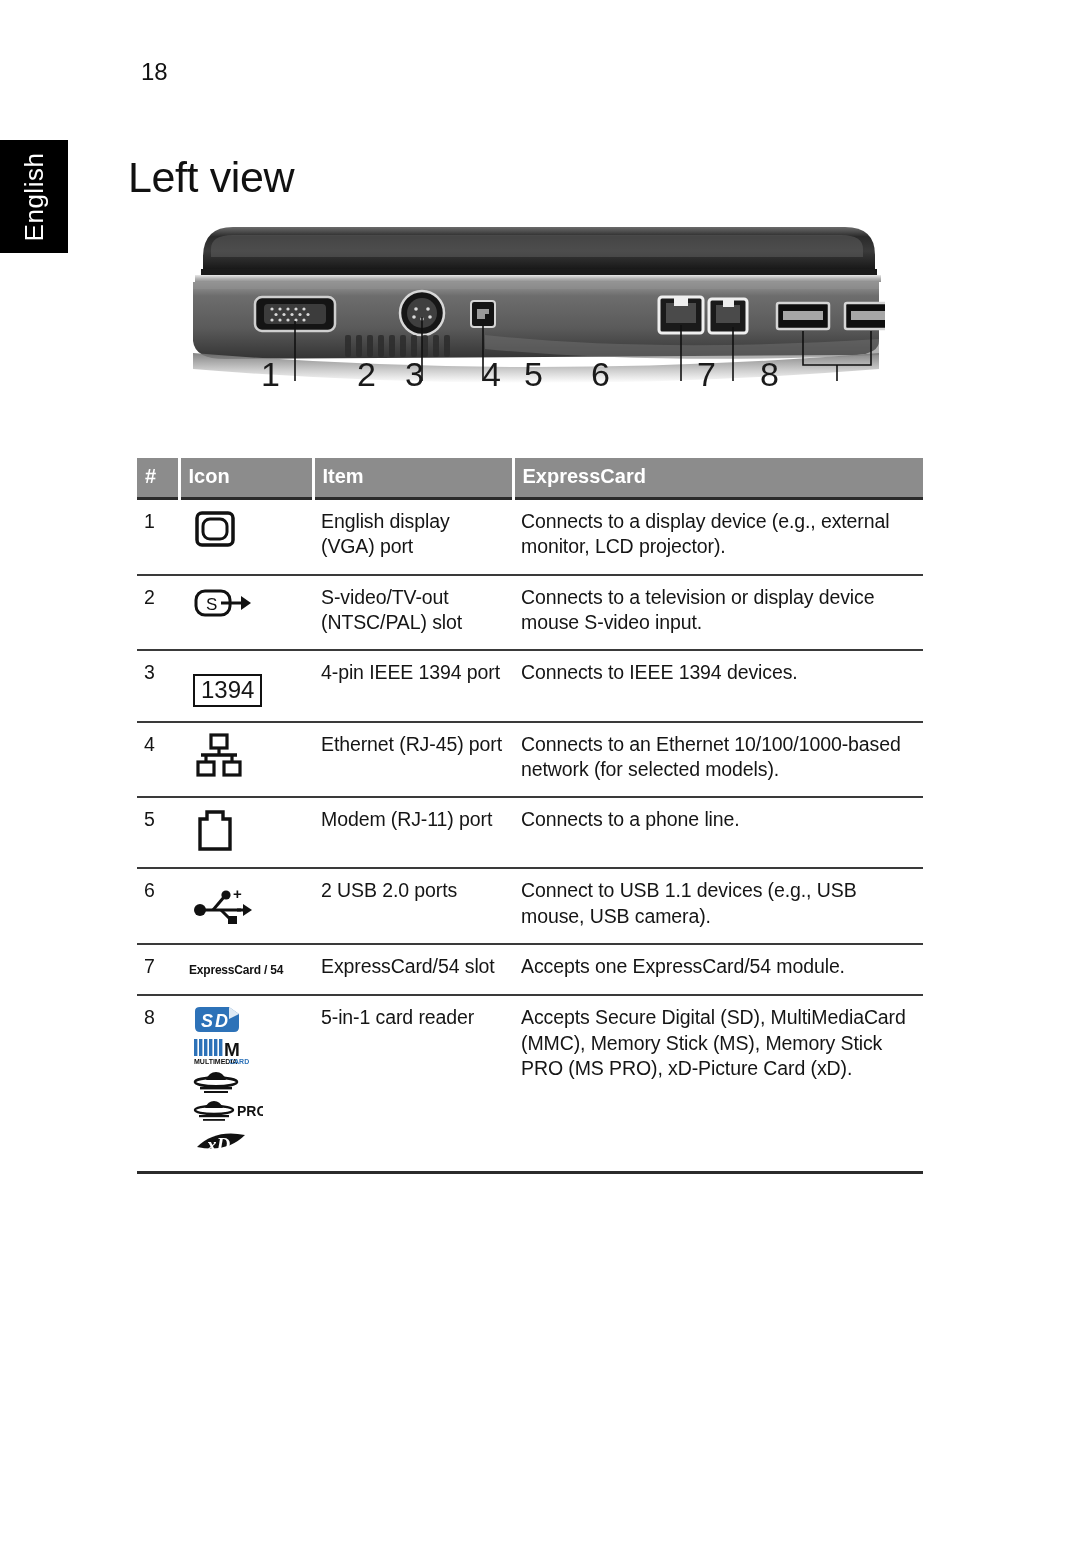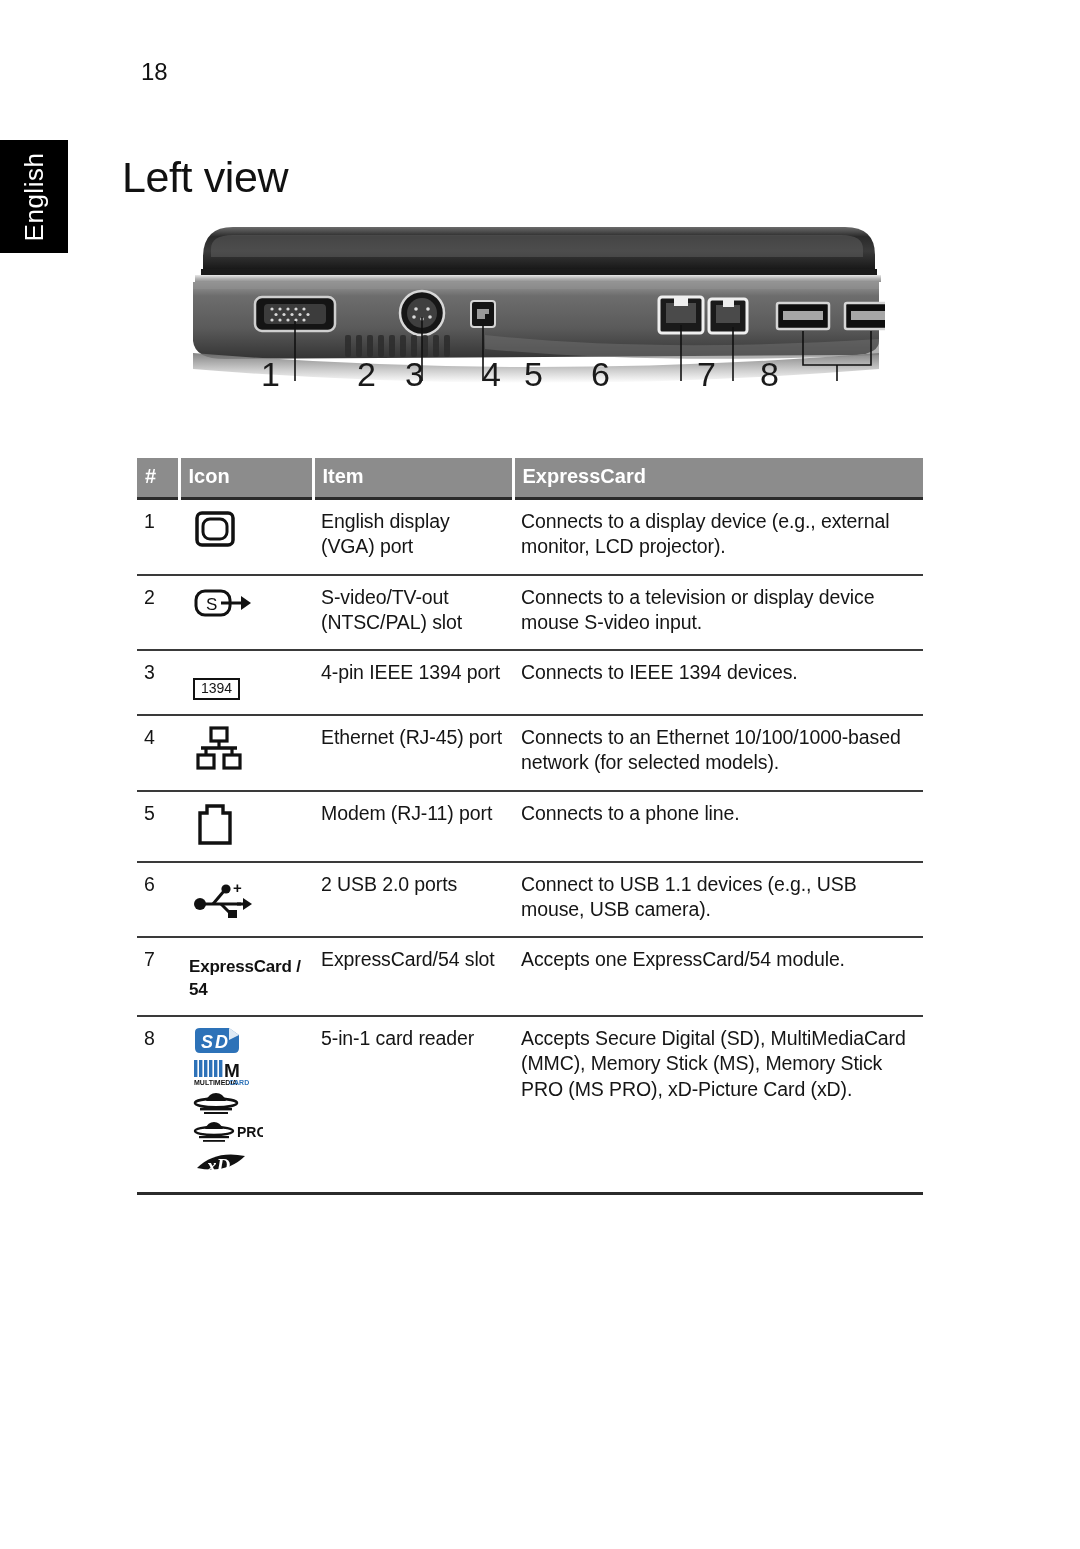--- a/index.html
+++ b/index.html
@@ -42,21 +42,21 @@
   .page-number {
     position: absolute;
     left: 141px;
     top: 58px;
     font-size: 24px;
     font-weight: 400;
     color: #111;
   }
   .page-title {
     position: absolute;
-    left: 122px;
+    left: 128px;
     top: 124px;
     font-size: 43px;
     font-weight: 400;
     letter-spacing: -0.4px;
     color: #111;
   }
 
   
   .photo {
     position: absolute;
@@ -105,21 +105,21 @@
   .port-table tbody tr:last-child td { border-bottom: 3px solid #2b2b2b; }
   .cell-num  { font-size: 19px; padding-left: 7px !important; }
   .cell-icon { text-align: left; padding-left: 14px !important; }
   .cell-item { letter-spacing: -0.1px; }
   .cell-desc { font-size: 18.5px; letter-spacing: -0.1px; }
 
   .icon-box { display: block; }
   .icon-stack { display: flex; flex-direction: column; gap: 3px; align-items: flex-start; }
 
   .ec-label {
-    font-size: 17px;
+    font-size: 12px;
     font-weight: 700;
     letter-spacing: -0.2px;
     color: #111;
     display: inline-block;
     padding-top: 9px;
   }
 
   
   .logo-sd   { display: block; }
   .logo-mmc  { display: block; }
@@ -318,21 +318,21 @@
         </svg>
       </td>
       <td class="cell-item">S-video/TV-out (NTSC/PAL) slot</td>
       <td class="cell-desc">Connects to a television or display device mouse S-video input.</td>
     </tr>
 
     <tr>
       <td class="cell-num">3</td>
       <td class="cell-icon">
         <div style="padding-top:14px;">
-          <span style="display:inline-block; border:2.5px solid #111; padding:1px 6px 2px 6px; font-size:14px; font-weight:400; line-height:1.05;">1394</span>
+          <span style="display:inline-block; border:2.5px solid #111; padding:1px 6px 2px 6px; font-size:24px; font-weight:400; line-height:1.05;">1394</span>
         </div>
       </td>
       <td class="cell-item">4-pin IEEE 1394 port</td>
       <td class="cell-desc">Connects to IEEE 1394 devices.</td>
     </tr>
 
     <tr>
       <td class="cell-num">4</td>
       <td class="cell-icon">
         <svg class="icon-box" width="52" height="46" viewBox="0 0 52 46">

